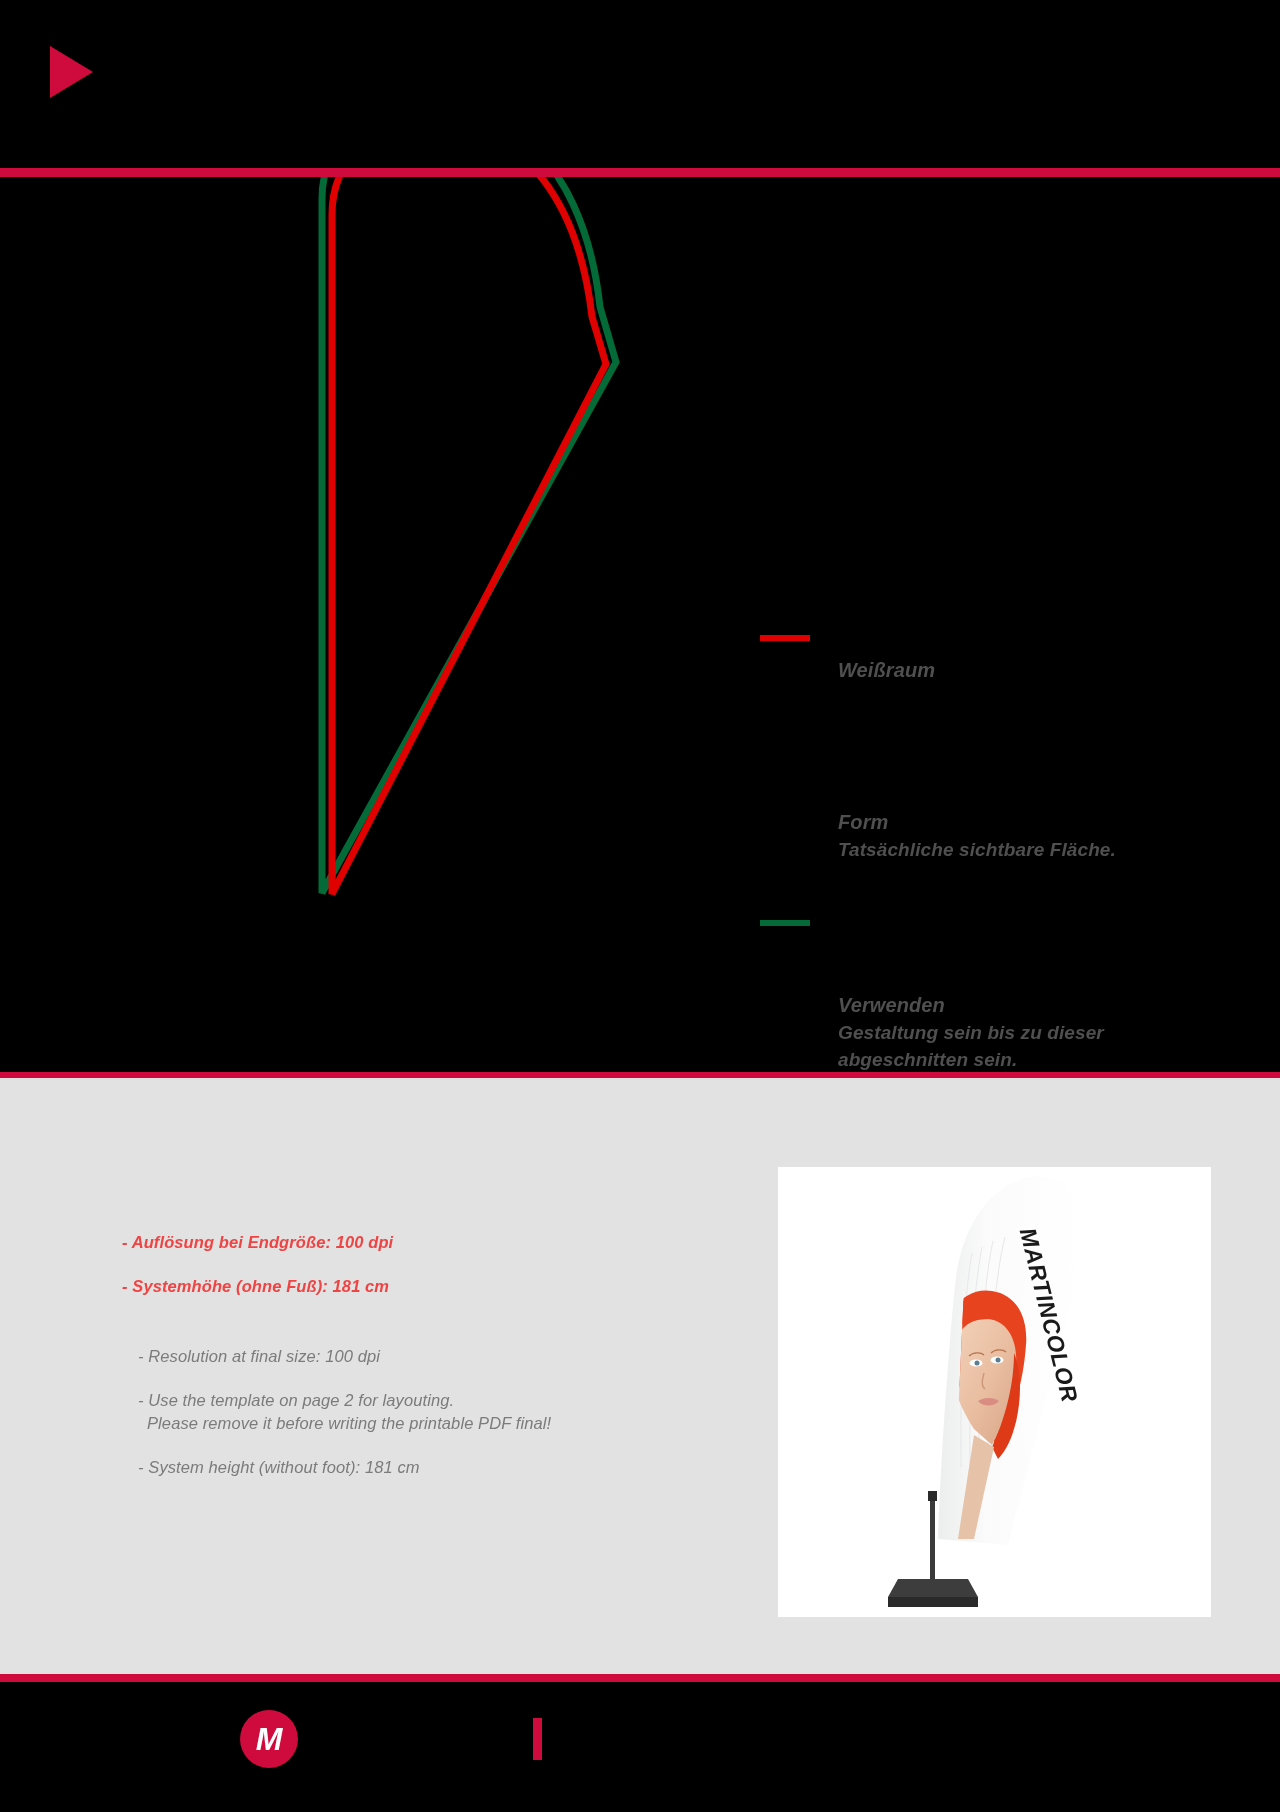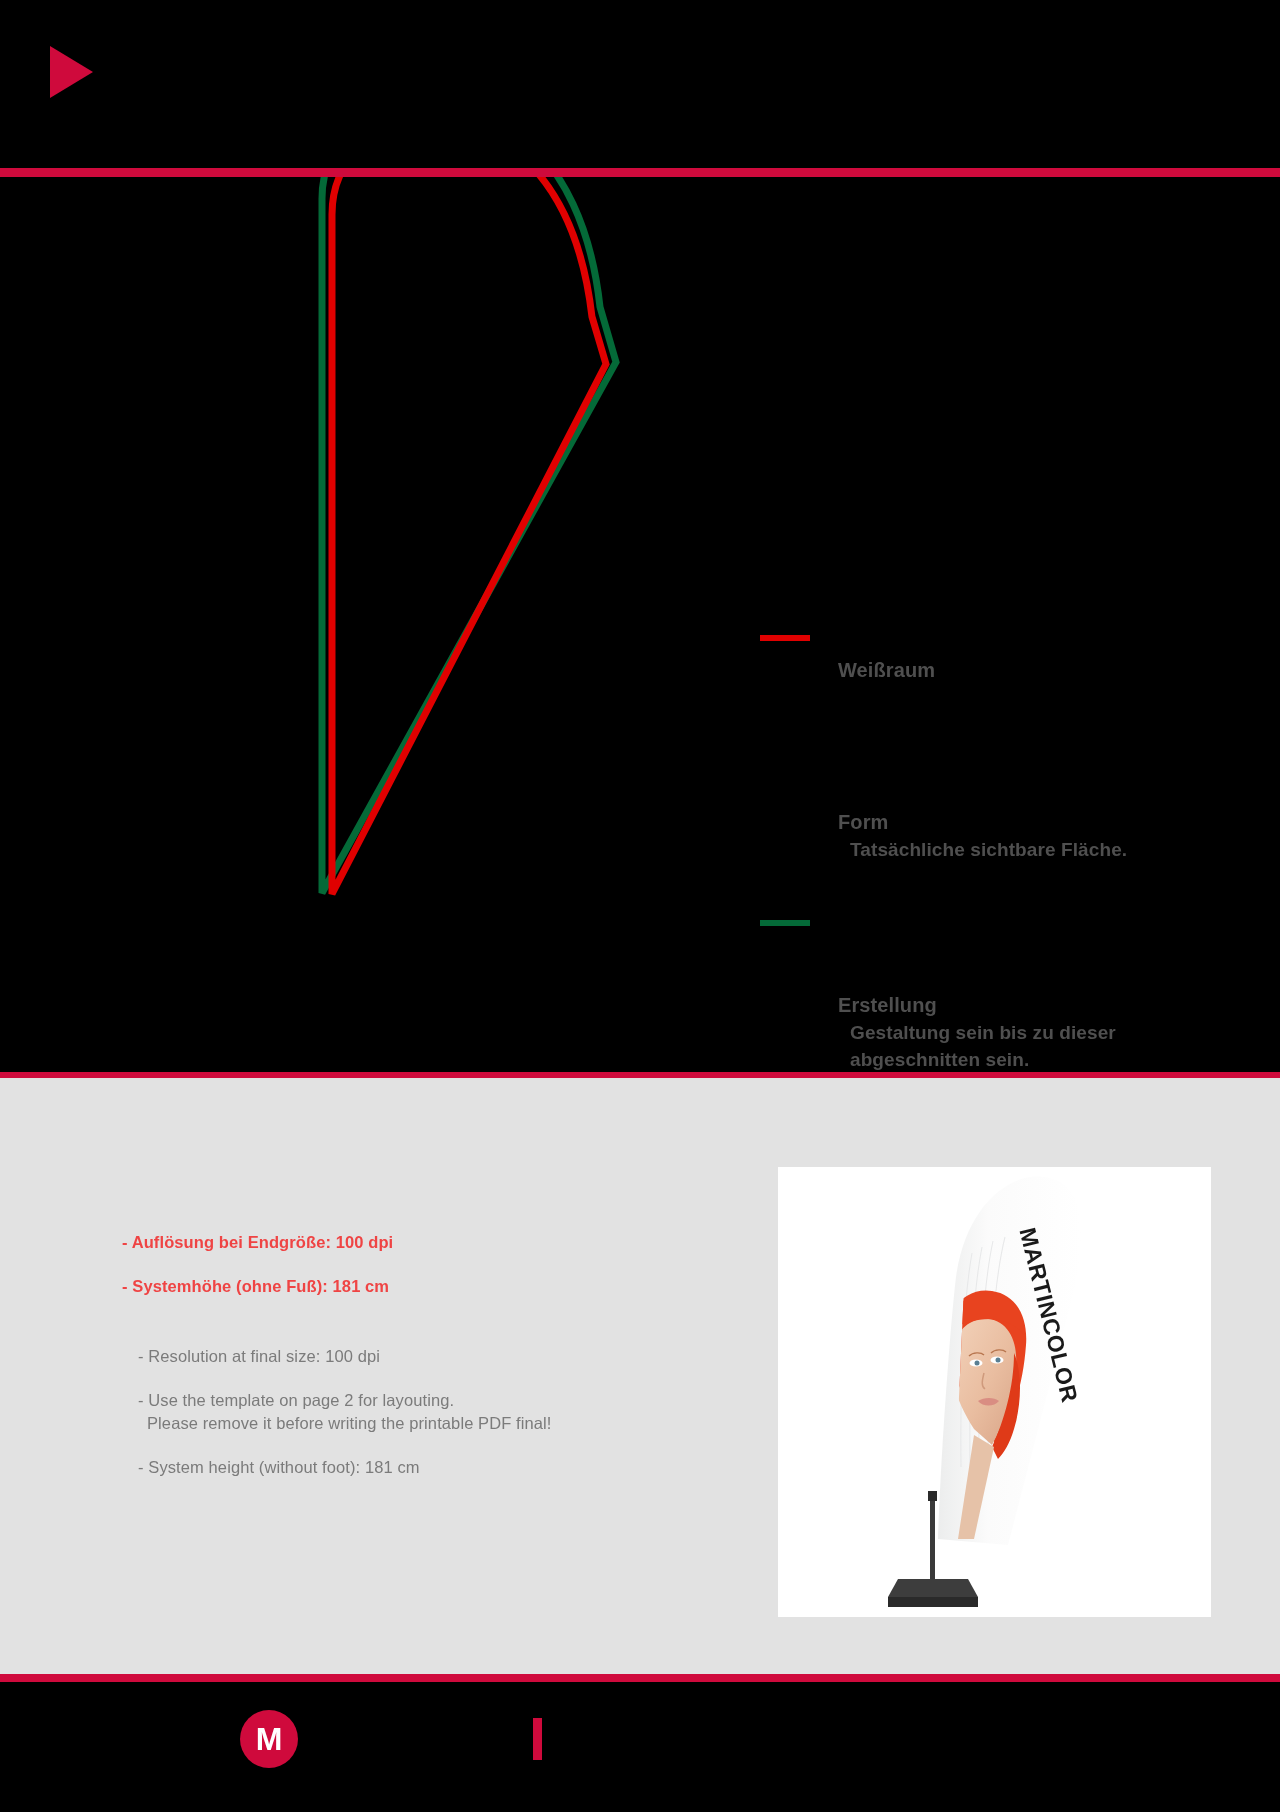--- a/index.html
+++ b/index.html
@@ -10,20 +10,21 @@
   body {
     font-family: "Liberation Sans", sans-serif;
     -webkit-font-smoothing: antialiased;
   }
   .page {
     position: relative;
     width: 1280px;
     height: 1812px;
     background: #ffffff;
     overflow: hidden;
+    font-style: italic;
   }
 
   
   .header-band {
     position: absolute;
     left: 0;
     top: 0;
     width: 1280px;
     height: 168px;
     background: #000000;
@@ -86,21 +87,20 @@
     line-height: 27px;
     letter-spacing: .1px;
     white-space: nowrap;
   }
   .legend-text .lt-sub {
     display: block;
     font-size: 19px;
     font-weight: bold;
     white-space: normal;
     width: 380px;
-    margin-left: 12px;
   }
 
   .entry-1 { left: 0px; top: 18px; }
   .entry-1 .legend-text { top: 22px; }
   .entry-2 { left: 0px; top: 200px; }
   .entry-2 .legend-text { top: -8px; }
   .entry-3 { left: 0px; top: 303px; }
   .entry-3 .legend-text { top: 72px; }
 
   
@@ -222,21 +222,21 @@
       <div class="legend-entry entry-2">
         <span class="legend-text">
           <span>Form</span>
           <span class="lt-sub">Tatsächliche sichtbare Fläche.</span>
         </span>
       </div>
 
       <div class="legend-entry entry-3">
         <span class="legend-swatch green"></span>
         <span class="legend-text">
-          <span>Erstellung</span>
+          <span>Verwenden</span>
           <span class="lt-sub">Gestaltung sein bis zu dieser abgeschnitten sein.</span>
         </span>
       </div>
 
     </div>
   </div>
 
   <div class="info-rule-top"></div>
   <div class="info-panel"></div>
 

